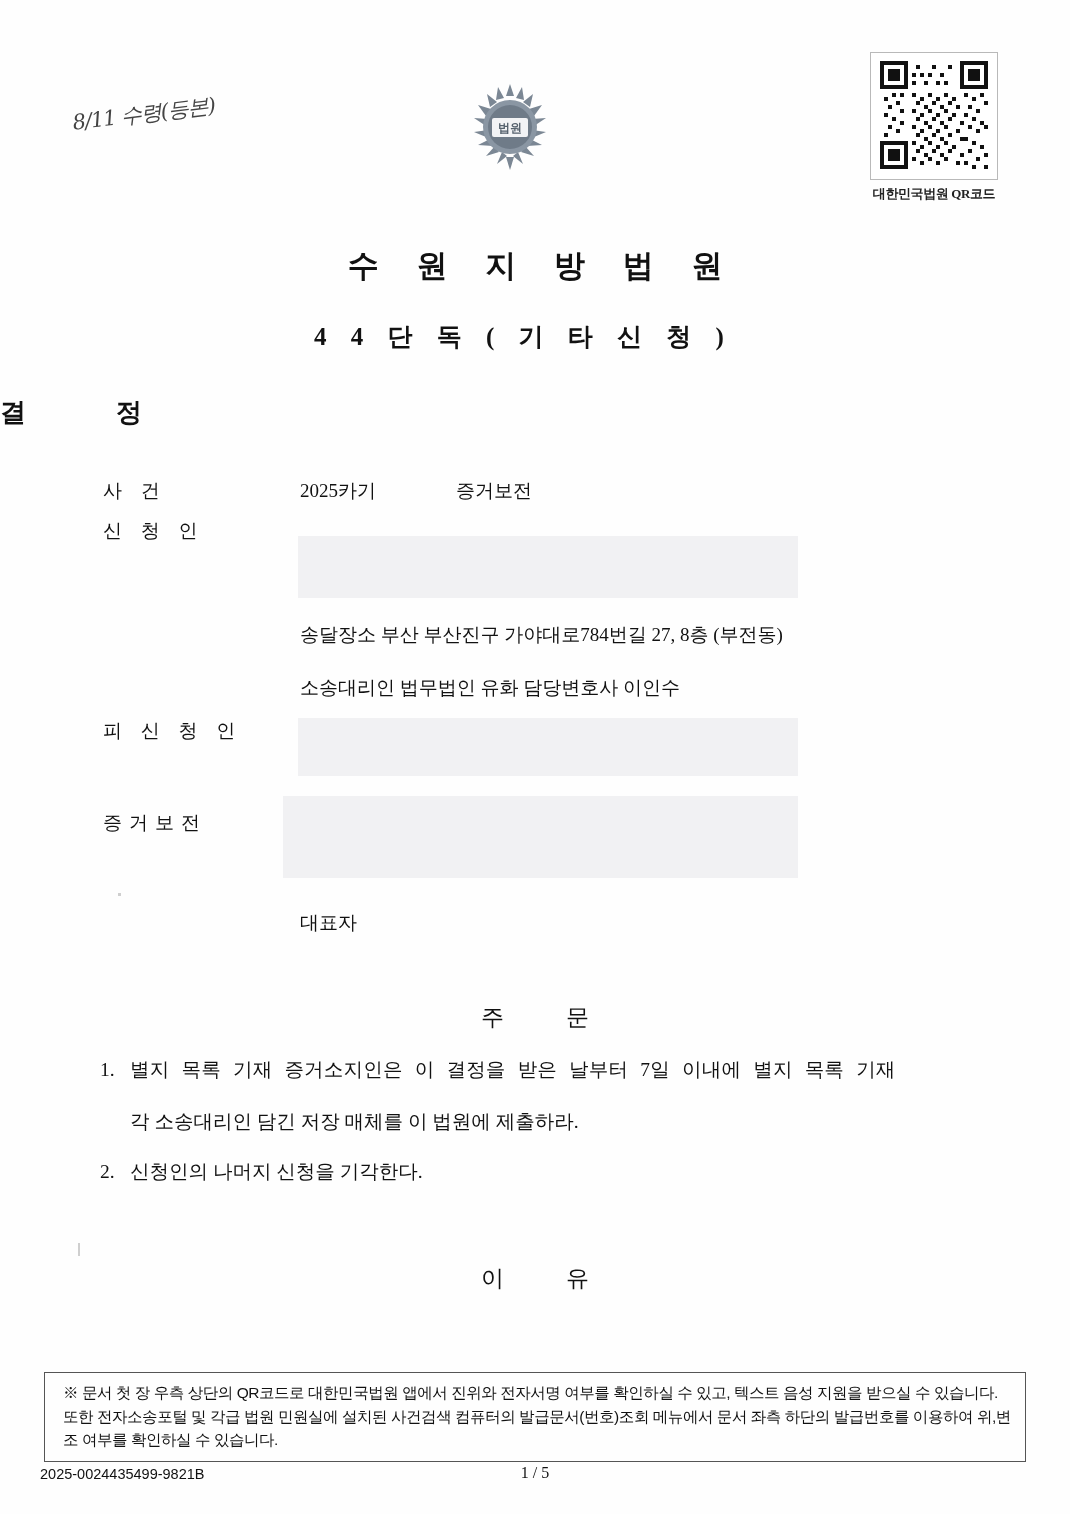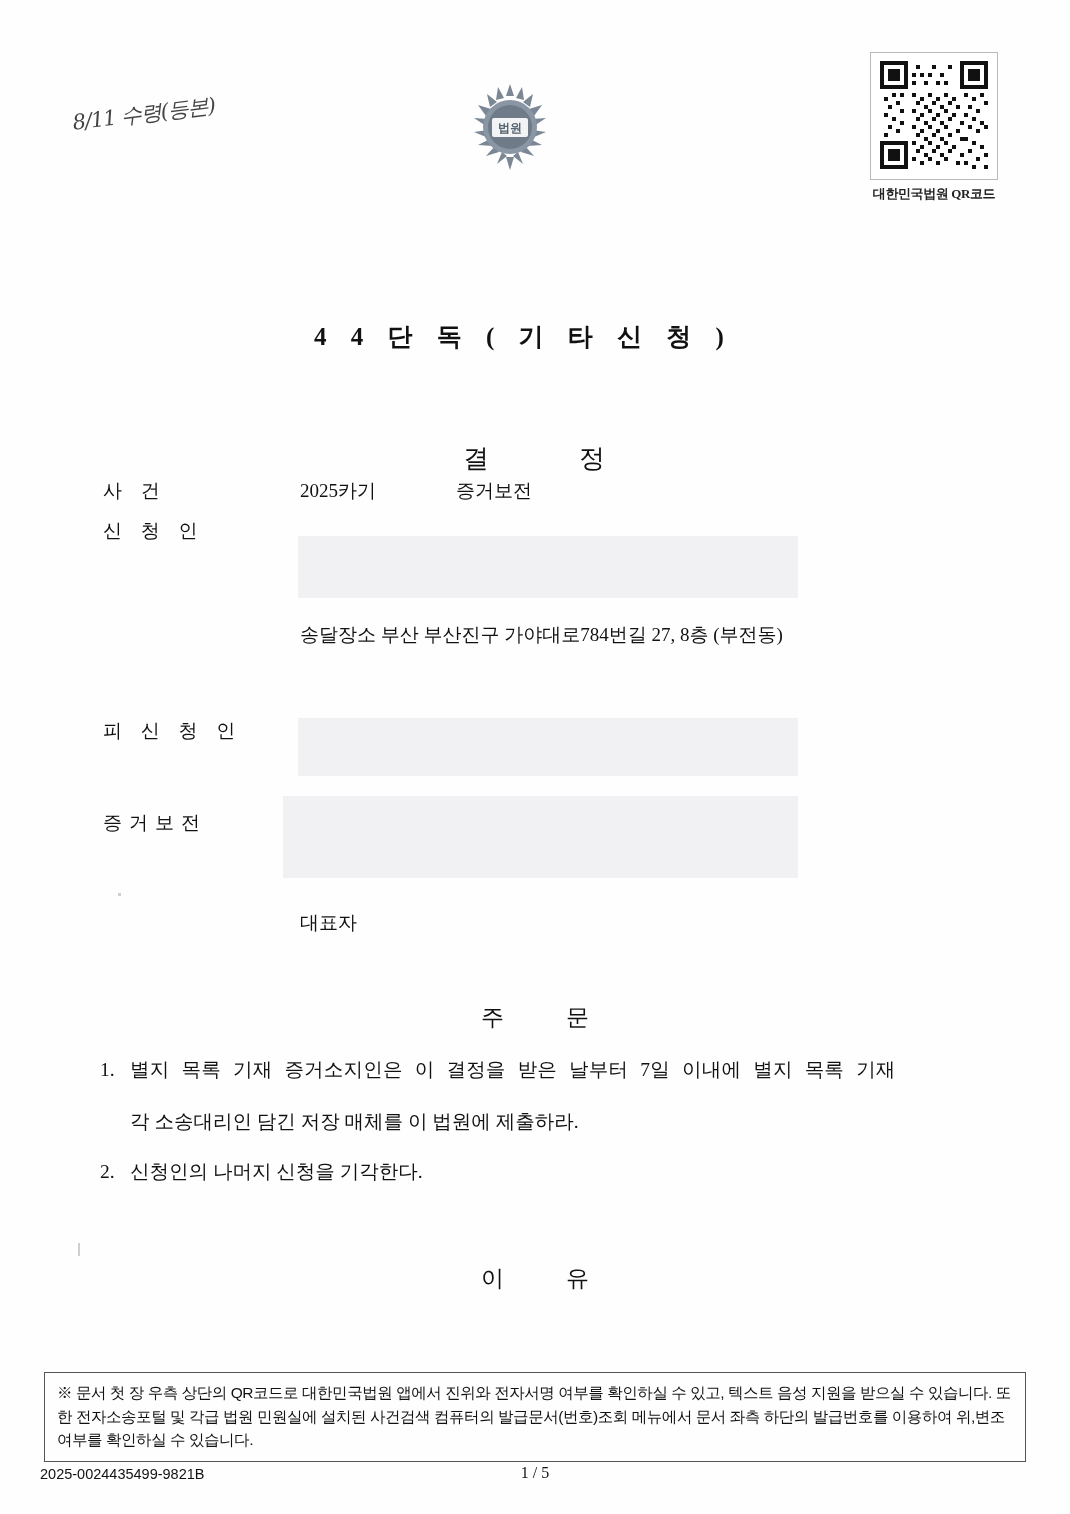--- a/index.html
+++ b/index.html
@@ -91,25 +91,23 @@
     font-size: 25px;
     font-weight: bold;
     letter-spacing: 9px;
     text-indent: 9px;
   }
   .title-decision {
     position: absolute;
     top: 395px;
     left: 0;
     width: 1070px;
-    text-align: center;
     font-size: 26px;
-    font-weight: normal;
+    font-weight: bold;
     letter-spacing: 2px;
-    margin-top: 46px;
   }
   .title-decision .sp { display: inline-block; width: 88px; }
 
   
   .field-label {
     position: absolute;
     font-size: 19px;
     letter-spacing: 7px;
     white-space: nowrap;
   }
@@ -142,21 +140,21 @@
   }
   .wordspace { letter-spacing: 0.2px; word-spacing: 7px; }
 
   
   .notice {
     position: absolute;
     left: 44px;
     top: 1372px;
     width: 982px;
     border: 1px solid #555;
-    padding: 8px 10px 9px 12px;
+    padding: 8px 10px 9px 18px;
     box-sizing: border-box;
     font-family: "Liberation Sans", sans-serif;
     font-size: 15.5px;
     line-height: 1.52;
     color: #111;
     letter-spacing: -0.45px;
   }
   .footer-left {
     position: absolute;
     left: 40px;
@@ -333,34 +331,36 @@
             <rect x="112" y="100" width="4" height="4"></rect>
           <rect x="92" y="108" width="4" height="4"></rect>
             <rect x="100" y="112" width="4" height="4"></rect>
           <rect x="112" y="112" width="4" height="4"></rect>
         </g>
       </svg>
     </div>
     <div class="qr-label">대한민국법원 QR코드</div>
   </div>
 
+  <div class="title-court">수 원 지 방 법 원</div>
   <div class="title-div">4 4 단 독 ( 기 타 신 청 )</div>
   <div class="title-decision">
     <span>결</span><span class="sp"></span><span>정</span>
   </div>
 
   <div class="field-label" style="left:103px; top:478px;">사        건</div>
   <div class="field-value" style="left:300px; top:478px;">2025카기</div>
   <div class="field-value" style="left:456px; top:478px;">증거보전</div>
 
   <div class="field-label" style="left:103px; top:518px;">신  청  인</div>
   <div class="redact" style="left:298px; top:536px; width:500px; height:62px;"></div>
 
   <div class="field-value" style="left:300px; top:622px;">송달장소  부산 부산진구 가야대로784번길 27, 8층 (부전동)</div>
 
+  <div class="field-value" style="left:300px; top:675px;">소송대리인 법무법인 유화 담당변호사 이인수</div>
 
   <div class="field-label" style="left:103px; top:718px;">피 신 청 인</div>
   <div class="redact" style="left:298px; top:718px; width:500px; height:58px;"></div>
 
   <div class="field-label" style="left:103px; top:810px;">증거보전</div>
   <div class="redact" style="left:283px; top:796px; width:515px; height:82px;"></div>
 
   <div class="field-value" style="left:300px; top:910px;">대표자</div>
 
   <div class="sec-head" style="top:1002px;">

